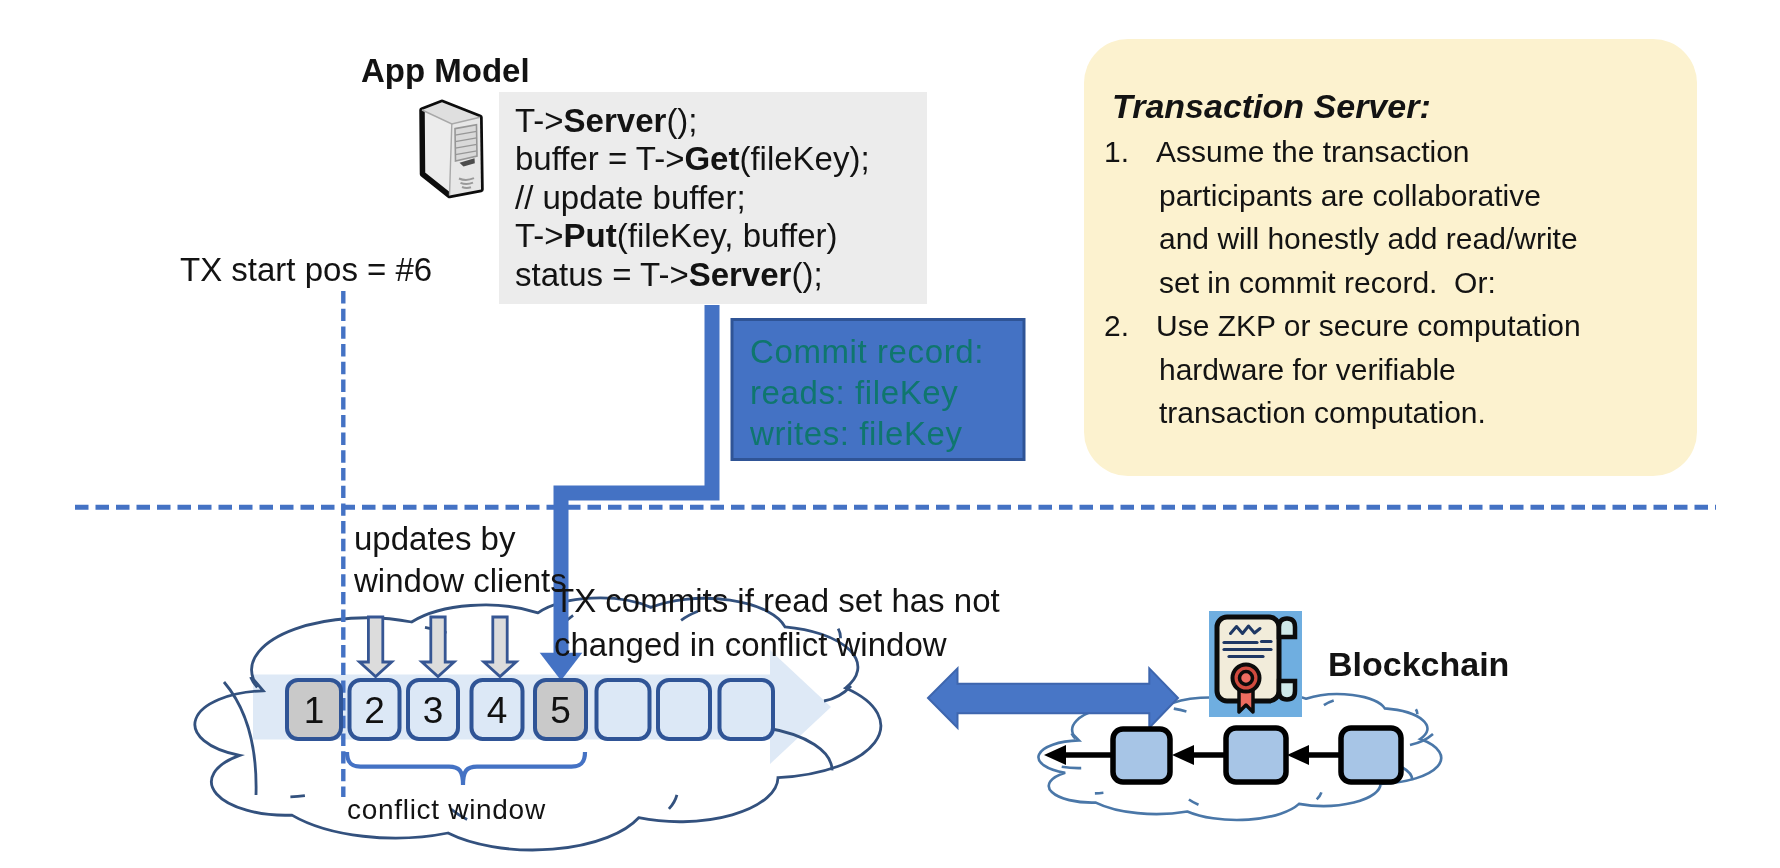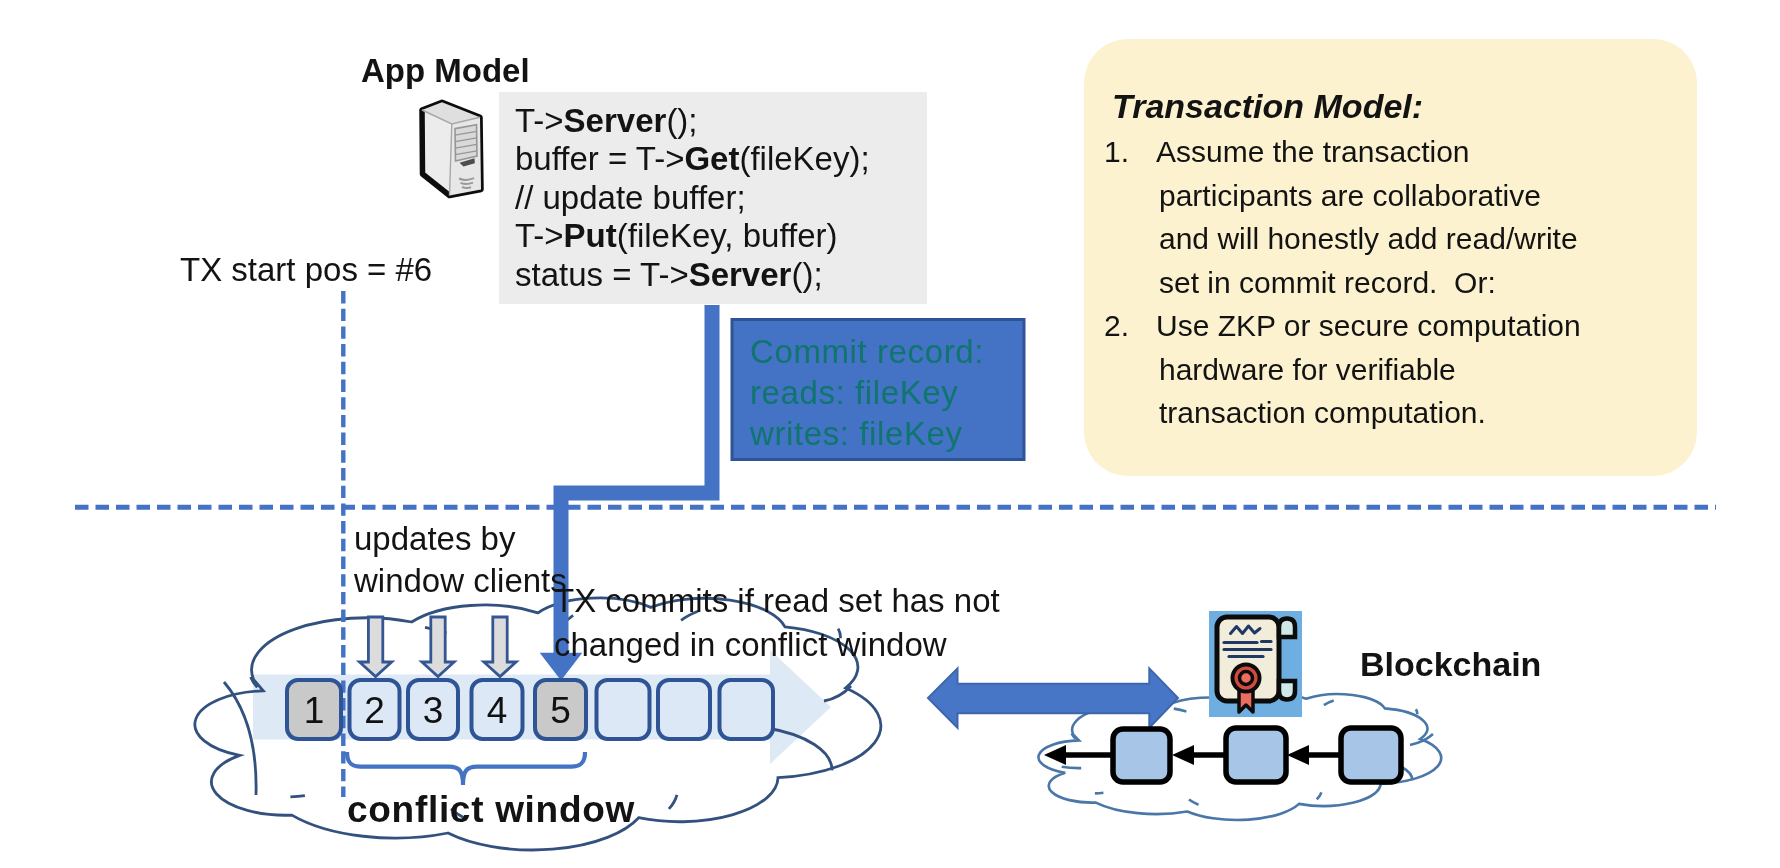--- a/index.html
+++ b/index.html
@@ -122,26 +122,26 @@
 <div class="t" style="left:361px;top:53px;font-size:33px;font-weight:bold;line-height:36px">App Model</div>
 <div class="t" style="left:515px;top:102px;font-size:33px;line-height:38.4px">T-&gt;<b>Server</b>();
 buffer = T-&gt;<b>Get</b>(fileKey);
 // update buffer;
 T-&gt;<b>Put</b>(fileKey, buffer)
 status = T-&gt;<b>Server</b>();</div>
 <div class="t" style="left:180px;top:252px;font-size:33px;line-height:36px">TX start pos = #6</div>
 <div class="t" style="left:750px;top:332px;font-size:33px;line-height:40.8px;color:#0f766e;letter-spacing:0.6px">Commit record:
 reads: fileKey
 writes: fileKey</div>
-<div class="t" style="left:1112px;top:87px;font-size:34px;font-weight:bold;font-style:italic;line-height:38px">Transaction Model:</div>
+<div class="t" style="left:1112px;top:87px;font-size:34px;font-weight:bold;font-style:italic;line-height:38px">Transaction Server:</div>
 <div class="t" style="left:1104px;top:130px;font-size:30px;line-height:43.5px">1.<span style="display:inline-block;width:27px"></span>Assume the transaction
 <span style="display:inline-block;width:55px"></span>participants are collaborative
 <span style="display:inline-block;width:55px"></span>and will honestly add read/write
 <span style="display:inline-block;width:55px"></span>set in commit record.&nbsp; Or:
 2.<span style="display:inline-block;width:27px"></span>Use ZKP or secure computation
 <span style="display:inline-block;width:55px"></span>hardware for verifiable
 <span style="display:inline-block;width:55px"></span>transaction computation.</div>
 <div class="t" style="left:354px;top:518px;font-size:33px;line-height:41.6px">updates by
 window clients</div>
 <div class="t" style="left:554px;top:579px;font-size:33px;line-height:43.6px">TX commits if read set has not
 changed in conflict window</div>
-<div class="t" style="left:347px;top:792px;font-size:37px;font-weight:bold;line-height:36px;letter-spacing:0.7px">conflict window</div>
-<div class="t" style="left:1360px;top:645px;font-size:34px;font-weight:bold;line-height:38px">Blockchain</div>
+<div class="t" style="left:347px;top:792px;font-size:28px;font-weight:normal;line-height:36px;letter-spacing:0.7px">conflict window</div>
+<div class="t" style="left:1328px;top:645px;font-size:34px;font-weight:bold;line-height:38px">Blockchain</div>
 
 </body></html>

